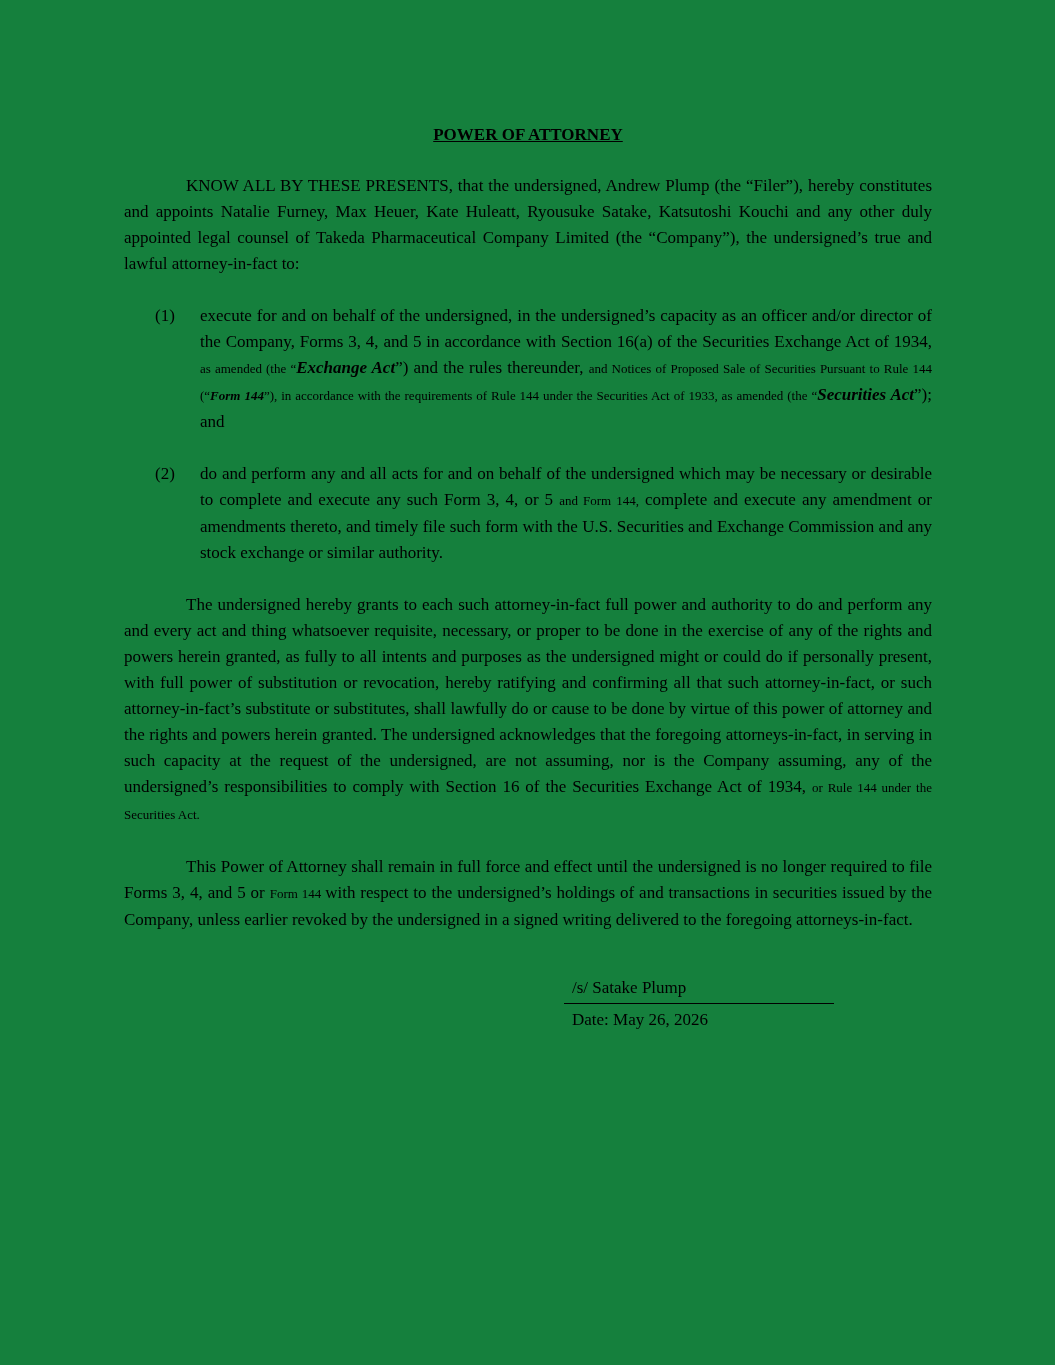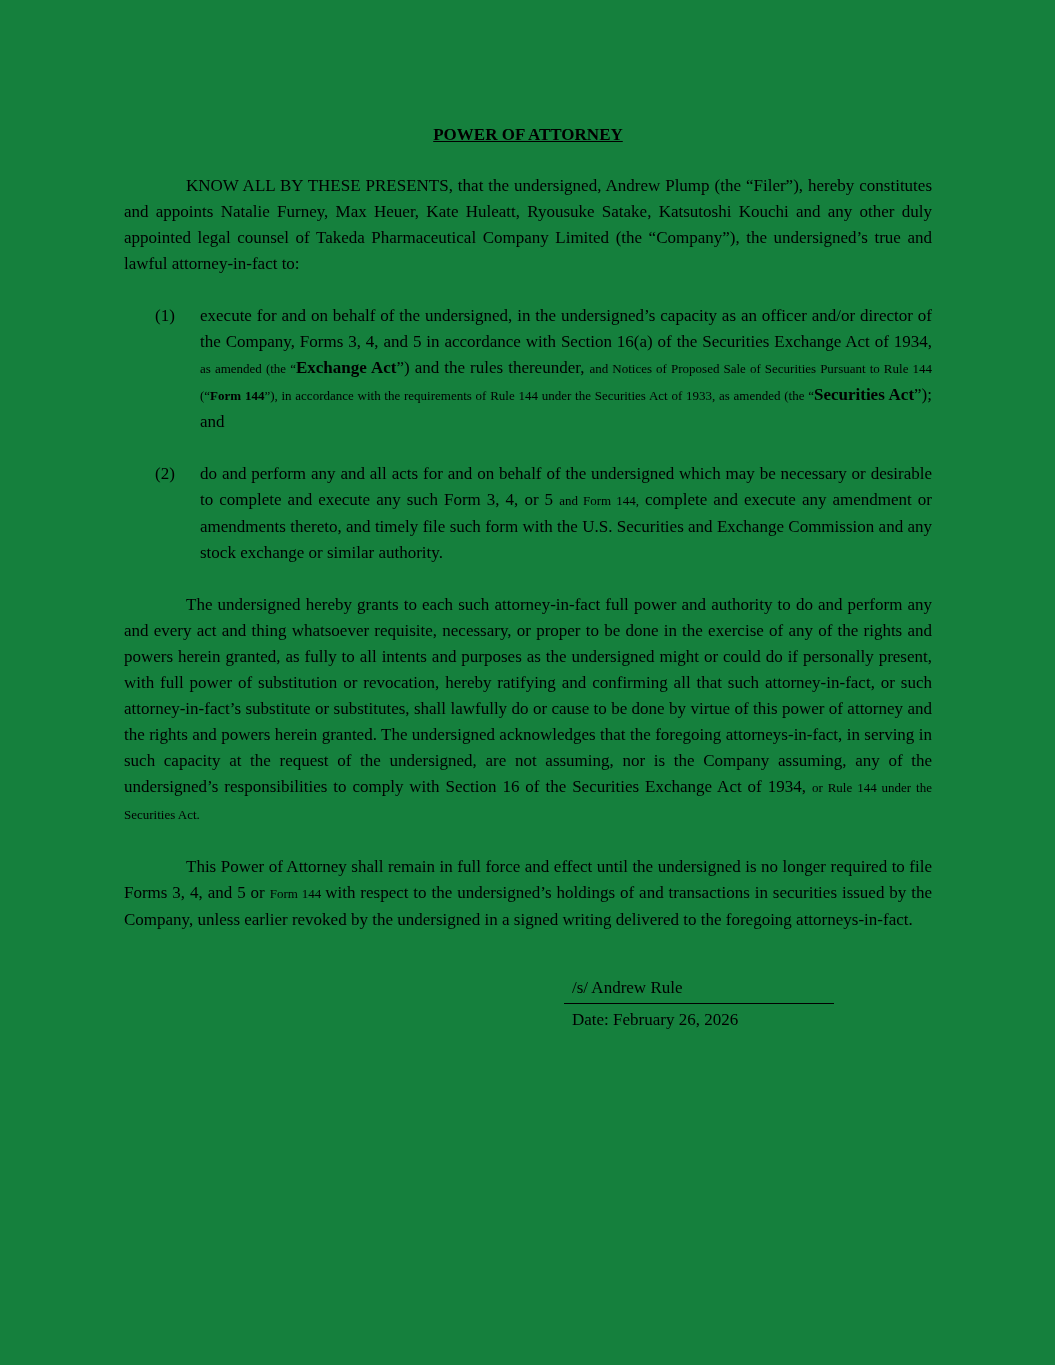--- a/index.html
+++ b/index.html
@@ -37,21 +37,21 @@
   }
   .num {
     flex: 0 0 45px;
     margin-left: 31px;
   }
   .item-text {
     flex: 1;
     text-align: justify;
   }
   .b { font-weight: bold; }
-  .i { }
+  .i { font-style: italic; }
   .sm { font-size: 13px; }
   .sig-block {
     margin-left: 440px;
     margin-top: 42px;
   }
   .sig-name {
     width: 262px;
     border-bottom: 1px solid #000;
     padding: 0 0 2px 8px;
   }
@@ -77,17 +77,17 @@
     <span class="num">(2)</span>
     <span class="item-text"><span>do and perform any and all acts for and on behalf of the undersigned which may be necessary or desirable to complete and execute any such Form 3, 4, or 5 </span><span class="sm">and Form 144,</span><span> complete and execute any amendment or amendments thereto, and timely file such form with the U.S. Securities and Exchange Commission and any stock exchange or similar authority.</span></span>
   </div>
 
   <p class="para indent"><span>The undersigned hereby grants to each such attorney-in-fact full power and authority to do and perform any and every act and thing whatsoever requisite, necessary, or proper to be done in the exercise of any of the rights and powers herein granted, as fully to all intents and purposes as the undersigned might or could do if personally present, with full power of substitution or revocation, hereby ratifying and confirming all that such attorney-in-fact, or such attorney-in-fact’s substitute or substitutes, shall lawfully do or cause to be done by virtue of this power of attorney and the rights and powers herein granted. The undersigned acknowledges that the foregoing attorneys-in-fact, in serving in such capacity at the request of the undersigned, are not assuming, nor is the Company assuming, any of the undersigned’s responsibilities to comply with Section 16 of the Securities Exchange Act of 1934, </span><span class="sm">or Rule 144 under the Securities Act.</span></p>
 
   <p class="para indent"><span>This Power of Attorney shall remain in full force and effect until the undersigned is no longer required to file Forms 3, 4, and 5 or </span><span class="sm">Form 144 </span><span>with respect to the undersigned’s holdings of and transactions in securities issued by the Company, unless earlier revoked by the undersigned in a signed writing delivered to the foregoing attorneys-in-fact.</span></p>
 
 
   <div class="sig-block">
-    <div class="sig-name">/s/ Andrew Rule</div>
-    <div class="sig-date">Date: February 26, 2026</div>
+    <div class="sig-name">/s/ Satake Plump</div>
+    <div class="sig-date">Date: May 26, 2026</div>
   </div>
 
 </div>
 
 </body></html>

